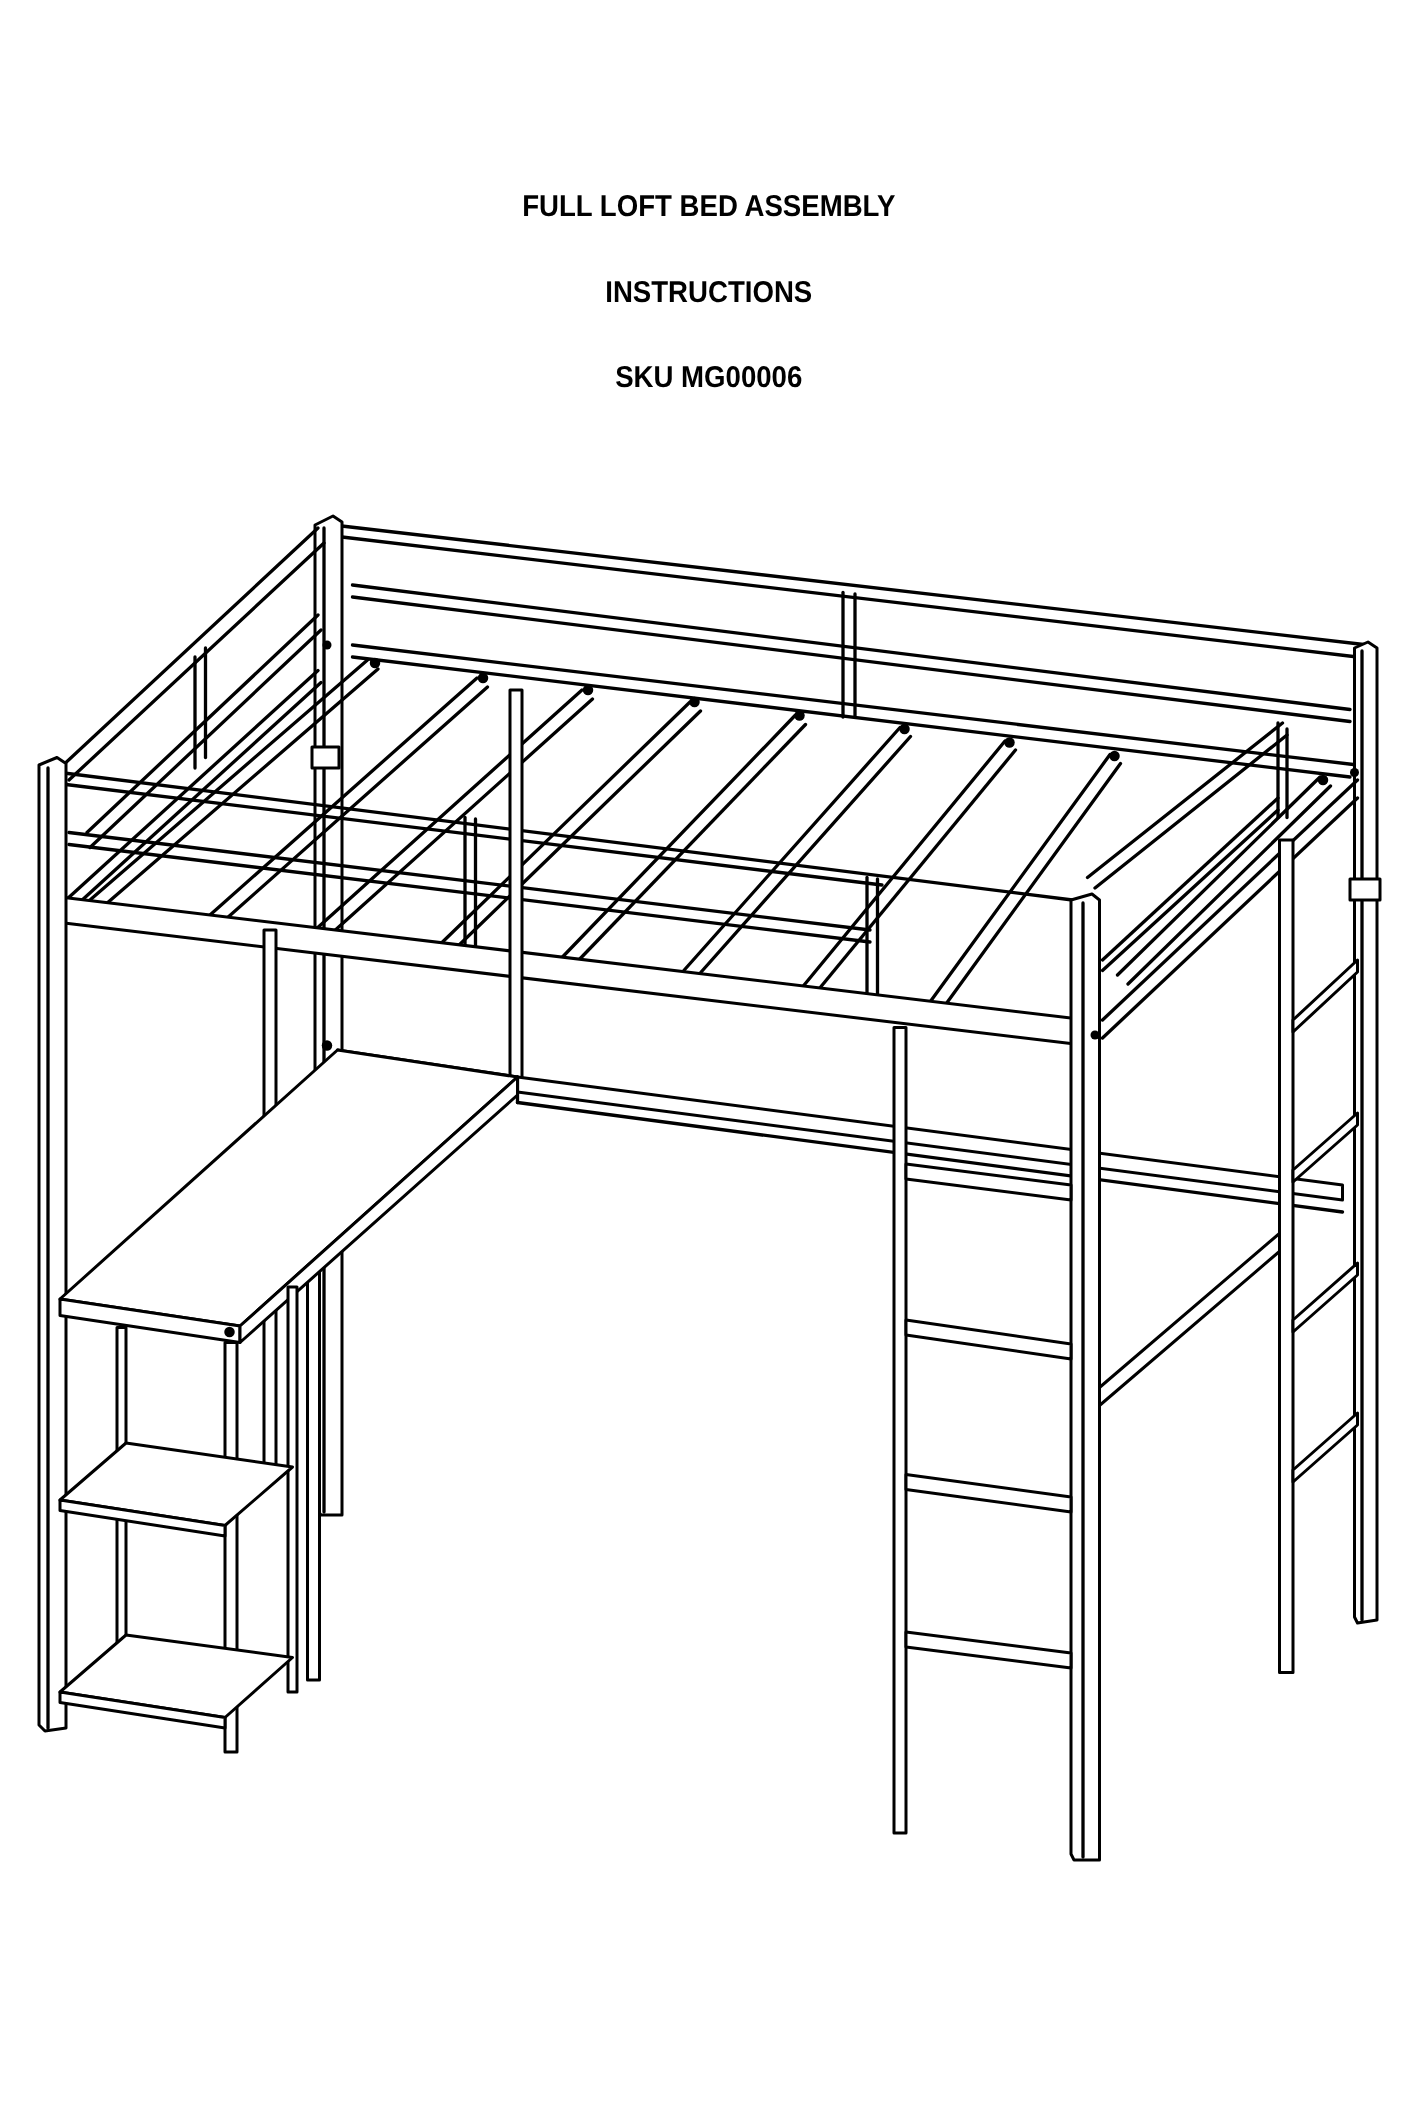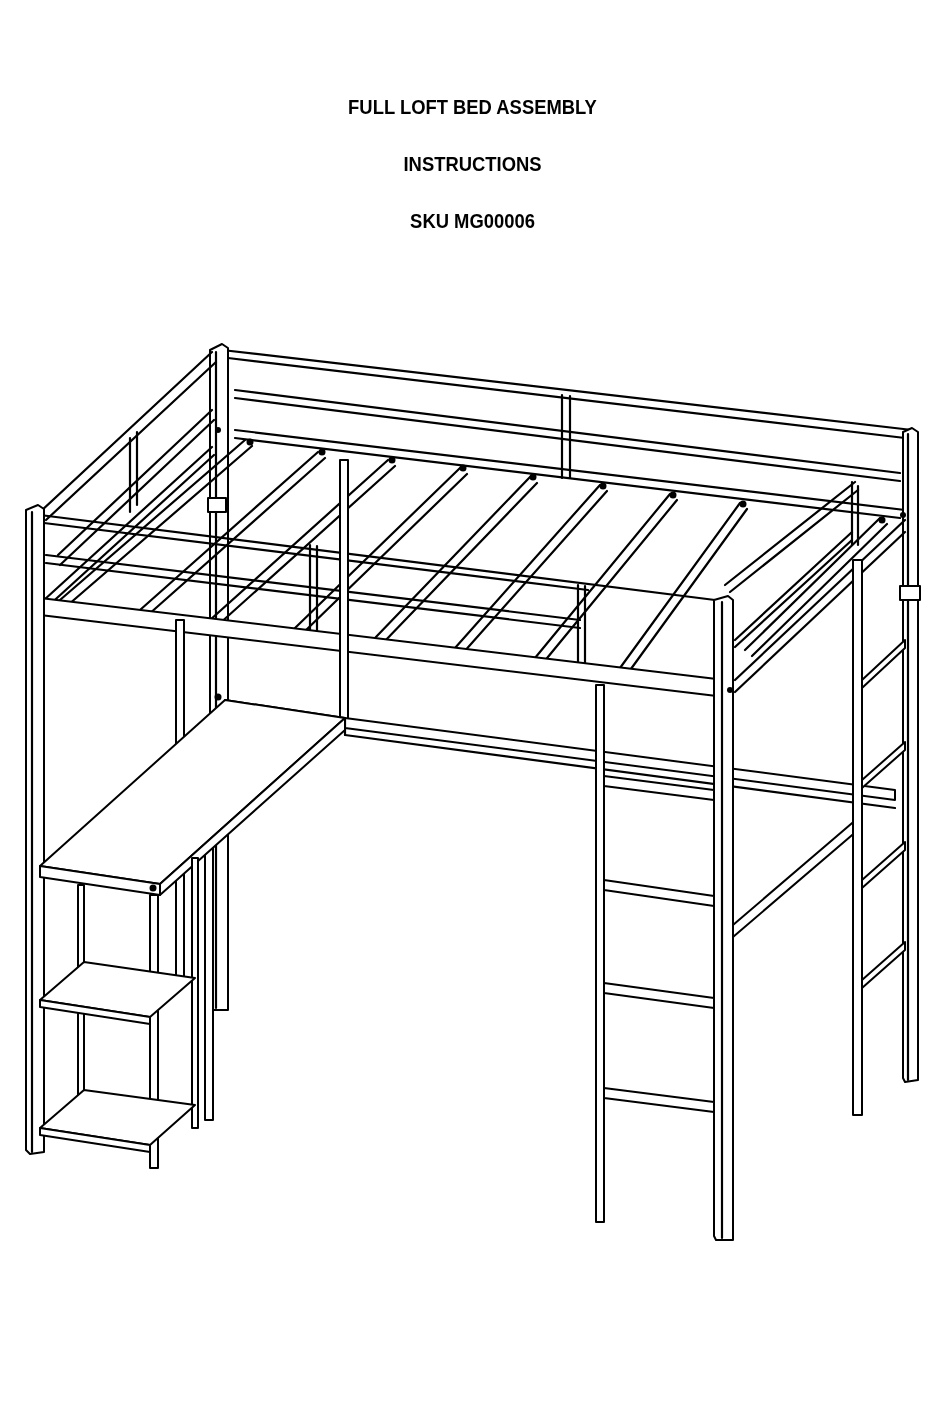--- a/index.html
+++ b/index.html
@@ -11,21 +11,21 @@
       width: 950px;
       height: 1408px;
       position: relative;
       overflow: hidden;
       font-family: "Liberation Sans", "DejaVu Sans", sans-serif;
       color: #000000;
     }
     .title-block {
       position: absolute;
       left: 0;
-      top: 92px;
+      top: 123px;
       width: 945px;
       text-align: center;
     }
     .title-line {
       font-weight: bold;
       font-size: 20px;
       letter-spacing: 0px;
       height: 57px;
       line-height: 30px;
       transform: scaleX(0.92);

